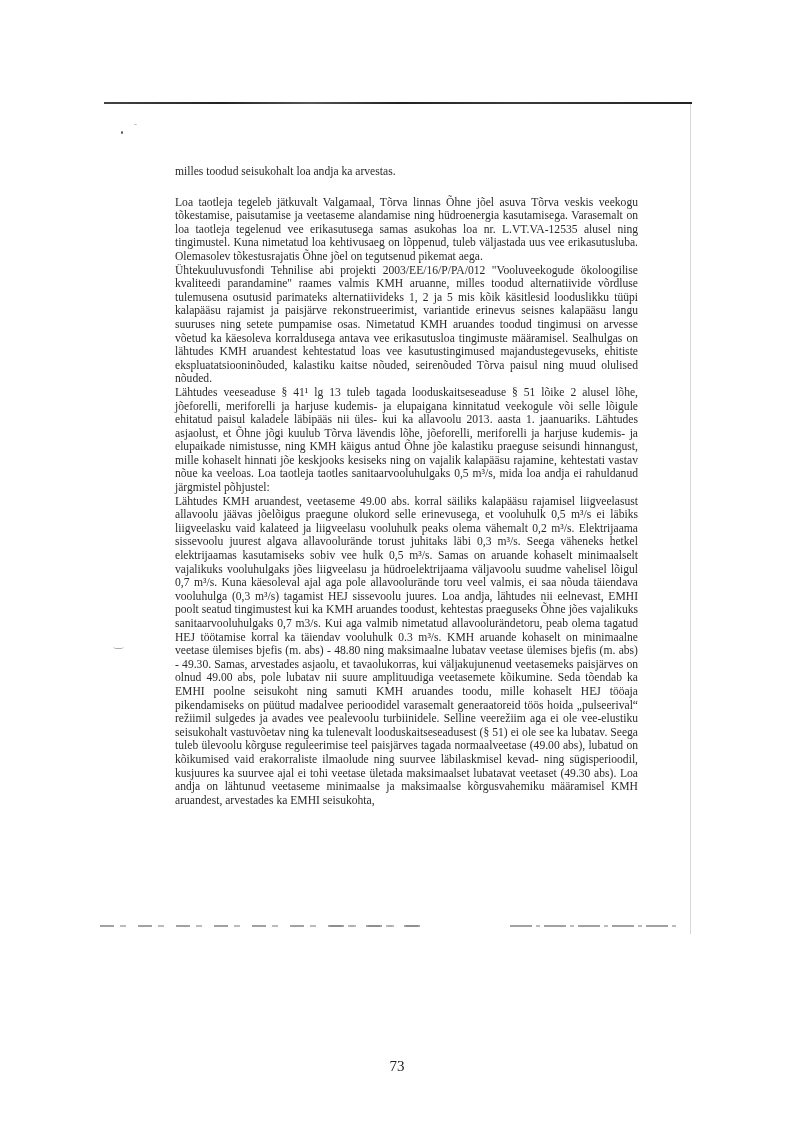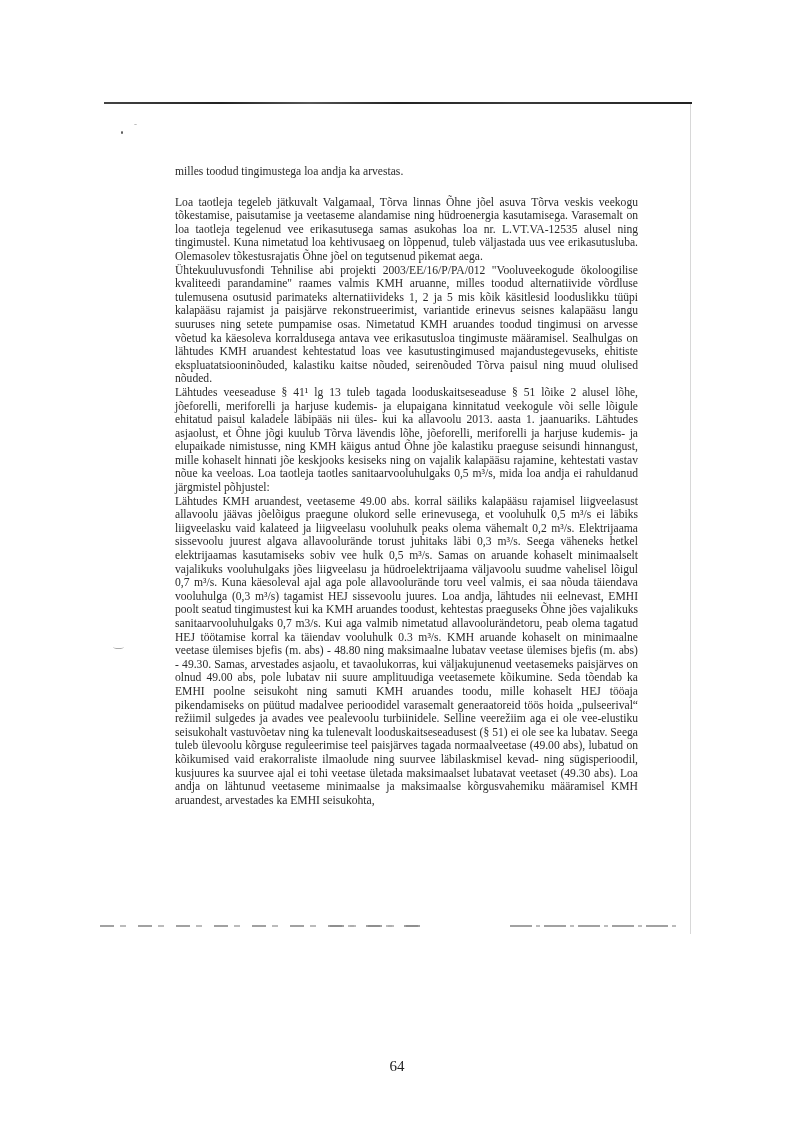--- a/index.html
+++ b/index.html
@@ -49,24 +49,24 @@
 </head>
 <body>
 
 <div class="scan-top-rule"></div>
 <div class="scan-right-border"></div>
 <div class="speck s1"></div>
 <div class="speck s2"></div>
 <div class="margin-mark"></div>
 
 <div class="text-block">
-  <p class="lead">milles toodud tingimustega loa andja ka arvestas.</p>
+  <p class="lead">milles toodud seisukohalt loa andja ka arvestas.</p>
   <p class="para">Loa taotleja tegeleb jätkuvalt Valgamaal, Tõrva linnas Õhne jõel asuva Tõrva veskis veekogu tõkestamise, paisutamise ja veetaseme alandamise ning hüdroenergia kasutamisega. Varasemalt on loa taotleja tegelenud vee erikasutusega samas asukohas loa nr. L.VT.VA-12535 alusel ning tingimustel. Kuna nimetatud loa kehtivusaeg on lõppenud, tuleb väljastada uus vee erikasutusluba. Olemasolev tõkestusrajatis Õhne jõel on tegutsenud pikemat aega.</p>
   <p class="para">Ühtekuuluvusfondi Tehnilise abi projekti 2003/EE/16/P/PA/012 "Vooluveekogude ökoloogilise kvaliteedi parandamine" raames valmis KMH aruanne, milles toodud alternatiivide võrdluse tulemusena osutusid parimateks alternatiivideks 1, 2 ja 5 mis kõik käsitlesid looduslikku tüüpi kalapääsu rajamist ja paisjärve rekonstrueerimist, variantide erinevus seisnes kalapääsu langu suuruses ning setete pumpamise osas. Nimetatud KMH aruandes toodud tingimusi on arvesse võetud ka käesoleva korraldusega antava vee erikasutusloa tingimuste määramisel. Sealhulgas on lähtudes KMH aruandest kehtestatud loas vee kasutustingimused majandustegevuseks, ehitiste ekspluatatsiooninõuded, kalastiku kaitse nõuded, seirenõuded Tõrva paisul ning muud olulised nõuded.</p>
   <p class="para">Lähtudes veeseaduse § 41¹ lg 13 tuleb tagada looduskaitseseaduse § 51 lõike 2 alusel lõhe, jõeforelli, meriforelli ja harjuse kudemis- ja elupaigana kinnitatud veekogule või selle lõigule ehitatud paisul kaladele läbipääs nii üles- kui ka allavoolu 2013. aasta 1. jaanuariks. Lähtudes asjaolust, et Õhne jõgi kuulub Tõrva lävendis lõhe, jõeforelli, meriforelli ja harjuse kudemis- ja elupaikade nimistusse, ning KMH käigus antud Õhne jõe kalastiku praeguse seisundi hinnangust, mille kohaselt hinnati jõe keskjooks kesiseks ning on vajalik kalapääsu rajamine, kehtestati vastav nõue ka veeloas. Loa taotleja taotles sanitaarvooluhulgaks 0,5 m³/s, mida loa andja ei rahuldanud järgmistel põhjustel:</p>
   <p class="para">Lähtudes KMH aruandest, veetaseme 49.00 abs. korral säiliks kalapääsu rajamisel liigveelasust allavoolu jäävas jõelõigus praegune olukord selle erinevusega, et vooluhulk 0,5 m³/s ei läbiks liigveelasku vaid kalateed ja liigveelasu vooluhulk peaks olema vähemalt 0,2 m³/s. Elektrijaama  sissevoolu juurest algava allavoolurände torust juhitaks läbi 0,3 m³/s. Seega väheneks hetkel elektrijaamas kasutamiseks sobiv vee hulk 0,5 m³/s. Samas on aruande kohaselt minimaalselt vajalikuks vooluhulgaks jões liigveelasu ja hüdroelektrijaama väljavoolu suudme vahelisel lõigul 0,7 m³/s. Kuna käesoleval ajal aga pole allavoolurände toru veel valmis, ei saa nõuda täiendava vooluhulga (0,3 m³/s) tagamist HEJ sissevoolu juures. Loa andja, lähtudes nii eelnevast, EMHI poolt seatud tingimustest kui ka KMH aruandes toodust, kehtestas praeguseks Õhne jões vajalikuks sanitaarvooluhulgaks 0,7 m3/s. Kui aga valmib nimetatud allavoolurändetoru, peab olema tagatud HEJ töötamise korral ka täiendav vooluhulk 0.3 m³/s. KMH aruande kohaselt on minimaalne veetase ülemises bjefis (m. abs) - 48.80 ning maksimaalne lubatav veetase ülemises bjefis (m. abs) - 49.30. Samas, arvestades asjaolu, et tavaolukorras, kui väljakujunenud veetasemeks paisjärves on olnud 49.00 abs, pole lubatav nii suure amplituudiga veetasemete kõikumine. Seda tõendab ka EMHI poolne seisukoht ning samuti KMH aruandes toodu, mille kohaselt HEJ tööaja pikendamiseks  on püütud madalvee perioodidel varasemalt generaatoreid töös hoida „pulseerival“ režiimil sulgedes ja avades vee pealevoolu turbiinidele. Selline veerežiim aga ei ole vee-elustiku seisukohalt vastuvõetav ning ka tulenevalt looduskaitseseadusest (§ 51) ei ole see ka lubatav. Seega tuleb ülevoolu kõrguse reguleerimise teel paisjärves tagada normaalveetase (49.00 abs), lubatud on kõikumised vaid erakorraliste ilmaolude ning suurvee läbilaskmisel kevad- ning sügisperioodil, kusjuures ka suurvee ajal ei tohi veetase ületada maksimaalset lubatavat veetaset (49.30 abs). Loa andja on lähtunud veetaseme minimaalse ja maksimaalse kõrgusvahemiku määramisel KMH aruandest, arvestades ka EMHI seisukohta,</p>
 </div>
 
 <div class="scan-bottom-rule"></div>
 <div class="scan-bottom-rule r2"></div>
 <div class="scan-bottom-rule r3"></div>
 
-<div class="page-number">64</div>
+<div class="page-number">73</div>
 
 </body></html>

